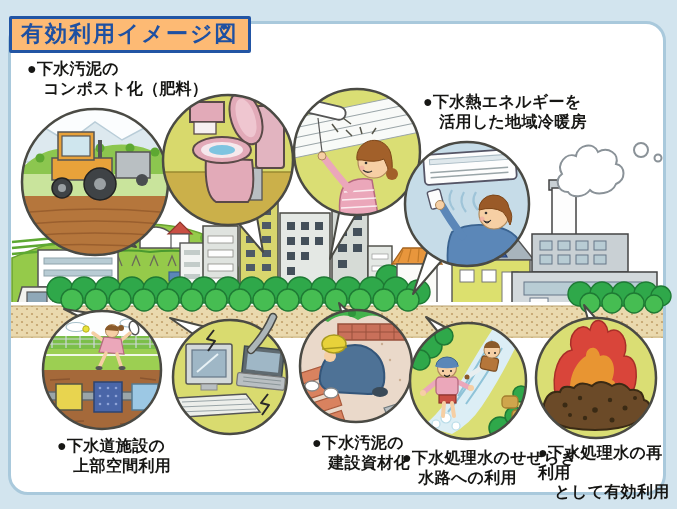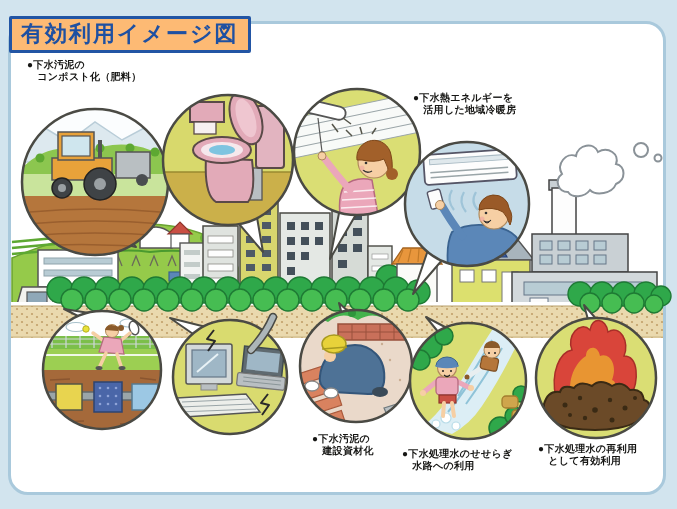--- a/index.html
+++ b/index.html
@@ -4,21 +4,21 @@
 <style>
   html,body{margin:0;padding:0;}
   .stage{position:relative;width:677px;height:509px;background:#d2e4ee;overflow:hidden;
          font-family:"Liberation Sans","DejaVu Sans",sans-serif;}
   .frame{position:absolute;left:8px;top:21px;width:652px;height:468px;background:#ffffff;
          border:3px solid #a9c9dc;border-radius:20px;}
   .illus{position:absolute;left:0;top:0;}
   .title{position:absolute;left:9px;top:8px;background:#fdba74;border:3px solid #2255a4;
          border-radius:2px;padding:2px 9px 4px;font-size:22px;font-weight:bold;color:#1e50a2;
          letter-spacing:2px;line-height:1.15;margin-top:8px;}
-  .lbl{position:absolute;font-size:10px;font-weight:600;line-height:1.22;color:#161614;
+  .lbl{position:absolute;font-size:16px;font-weight:600;line-height:1.22;color:#161614;
        white-space:pre-line;letter-spacing:0.3px;}
 </style>
 </head>
 <body>
 
 <div class="stage">
   <div class="frame"></div>
 
   <svg class="illus" width="677" height="509" viewBox="0 0 677 509">
     <defs>
@@ -519,21 +519,23 @@
         </g>
       </g>
       <circle cx="596" cy="378" r="60" fill="none" stroke="#4a4a44" stroke-width="2.5"></circle>
     </g>
   </svg>
 
   <div class="title">有効利用イメージ図</div>
 
   <div class="lbl" style="left:27px;top:59px">●下水汚泥の
 　コンポスト化（肥料）</div>
-  <div class="lbl" style="left:413px;top:92px">●下水熱エネルギーを
+  <div class="lbl" style="left:423px;top:92px">●下水熱エネルギーを
 　活用した地域冷暖房</div>
+  <div class="lbl" style="left:57px;top:436px">●下水道施設の
+　上部空間利用</div>
   <div class="lbl" style="left:312px;top:433px">●下水汚泥の
 　建設資材化</div>
   <div class="lbl" style="left:402px;top:448px">●下水処理水のせせらぎ
 　水路への利用</div>
   <div class="lbl" style="left:538px;top:443px">●下水処理水の再利用
 　として有効利用</div>
 </div>
 
 </body></html>

